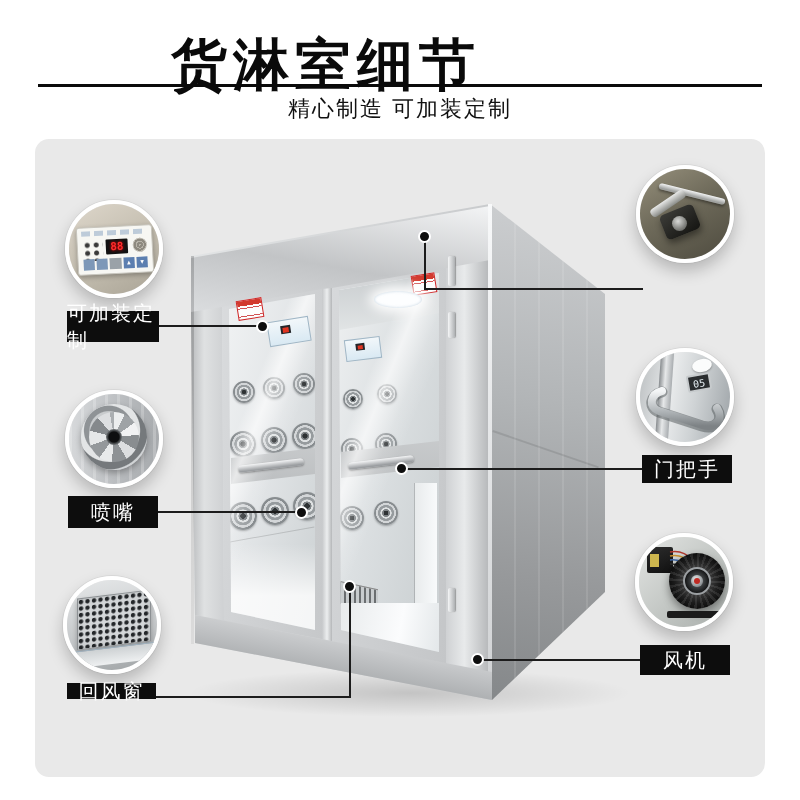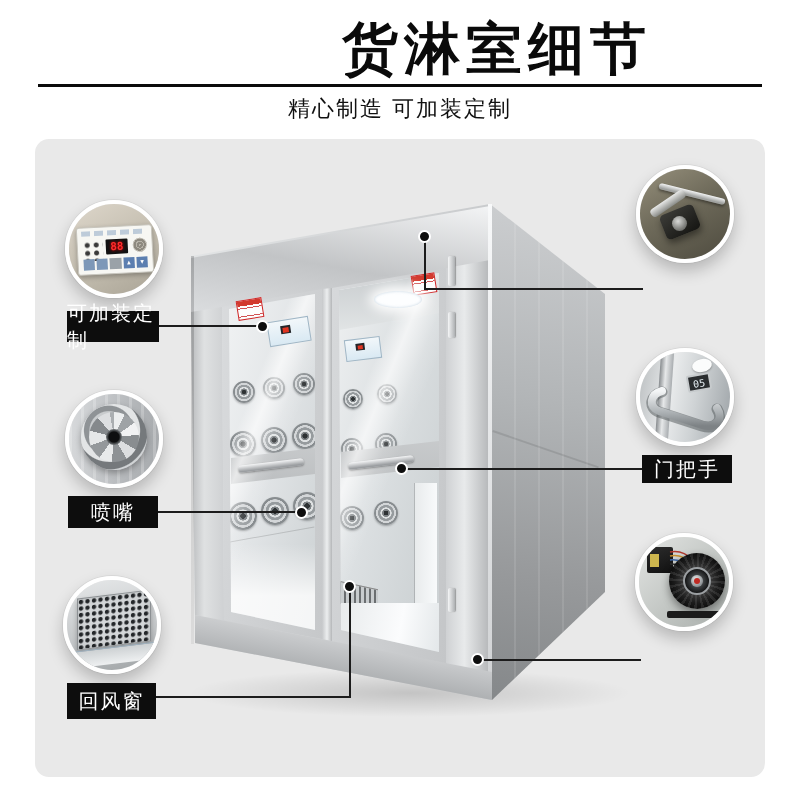--- a/index.html
+++ b/index.html
@@ -1,19 +1,19 @@
 <!DOCTYPE html>
 <html><head>
 <meta charset="utf-8">
 <style>
   html,body{margin:0;padding:0;background:#ffffff;}
   #canvas{position:relative;width:800px;height:800px;background:#ffffff;overflow:hidden;
           font-family:"Liberation Sans","DejaVu Sans",sans-serif;}
   
-  .title{position:absolute;left:0;top:12px;width:652px;text-align:right;
+  .title{position:absolute;left:0;top:28px;width:652px;text-align:center;
          font-size:56px;font-weight:900;letter-spacing:6px;color:#0a0a0a;}
   .divider{position:absolute;left:38px;top:84px;width:724px;height:3px;background:#0a0a0a;}
   .subtitle{position:absolute;left:0;top:94px;width:800px;text-align:center;
             font-size:22px;font-weight:500;letter-spacing:2px;color:#111;}
   
   .stage{position:absolute;left:35px;top:139px;width:730px;height:638px;
          background:#e9e9e9;border-radius:14px;}
   
   .lbl{position:absolute;background:#0d0d0d;color:#fff;display:flex;align-items:center;
        justify-content:center;font-size:20px;font-weight:500;letter-spacing:2px;z-index:40;}
@@ -175,22 +175,23 @@
   <div class="cdot" style="left:418px;top:230px;"></div>
 
   <div class="cline" style="left:401px;top:468px;width:242px;height:2px;"></div>
   <div class="cdot" style="left:395px;top:462px;"></div>
 
   <div class="cline" style="left:477px;top:659px;width:164px;height:2px;"></div>
   <div class="cdot" style="left:471px;top:653px;"></div>
 
   <div class="lbl" style="left:67px;top:311px;width:92px;height:31px;">可加装定制</div>
   <div class="lbl" style="left:68px;top:496px;width:90px;height:32px;text-align:center;">喷嘴</div>
-  <div class="lbl" style="left:67px;top:683px;width:89px;height:36px;">回风窗</div>
+  <div class="lbl" style="left:67px;top:683px;width:89px;height:16px;">回风窗</div>
   <div class="lbl" style="left:642px;top:455px;width:90px;height:28px;">门把手</div>
+  <div class="lbl" style="left:640px;top:645px;width:90px;height:30px;">风机</div>
 
   <div class="circ" style="left:65px;top:200px;">
     <div class="inner" style="background:linear-gradient(150deg,#ded7cb,#c2bcae 55%,#aaa496);">
       <div style="position:absolute;left:8px;top:22px;width:74px;height:46px;background:#f7f7f3;border:1px solid #c8c6be;border-radius:3px;transform:rotate(-3deg);box-shadow:0 2px 5px rgba(0,0,0,.28);">
         <div style="position:absolute;left:4px;top:3px;width:64px;height:5px;background:repeating-linear-gradient(90deg,#8fa8c4 0 9px,transparent 9px 13px);opacity:.55;"></div>
         <div style="position:absolute;left:5px;top:13px;width:20px;height:20px;background-image:radial-gradient(circle,#3a3a3a 0 2px,transparent 3px);background-size:9px 8px;"></div>
         <div style="position:absolute;left:28px;top:12px;width:22px;height:15px;background:#121212;border-radius:1px;color:#ff2d2d;font-family:'DejaVu Sans Mono',monospace;font-size:11px;font-weight:bold;text-align:center;line-height:15px;text-shadow:0 0 3px #f00;">88</div>
         <div style="position:absolute;right:5px;top:12px;width:14px;height:14px;border-radius:50%;background:repeating-radial-gradient(#b8b4aa 0 1px,#8e8a80 1px 3px);"></div>
         <div style="position:absolute;left:5px;bottom:4px;width:64px;height:11px;display:flex;gap:2px;">
           <span style="flex:1;background:#7d98b8;"></span>

